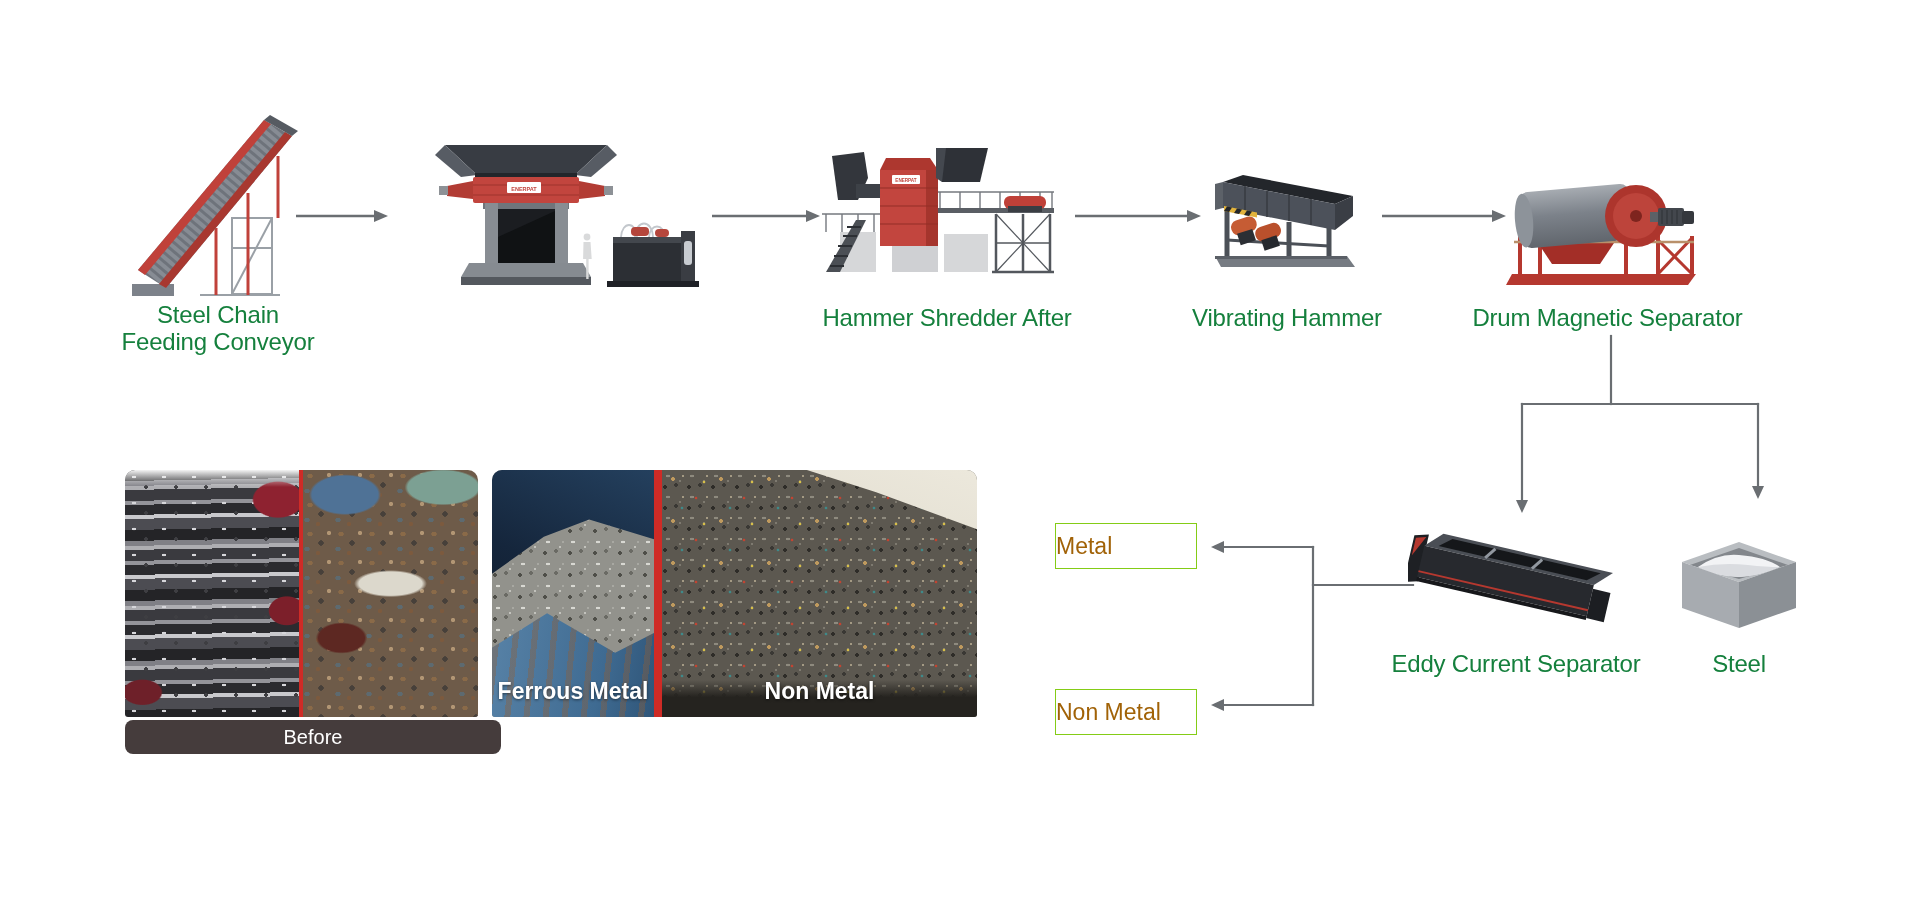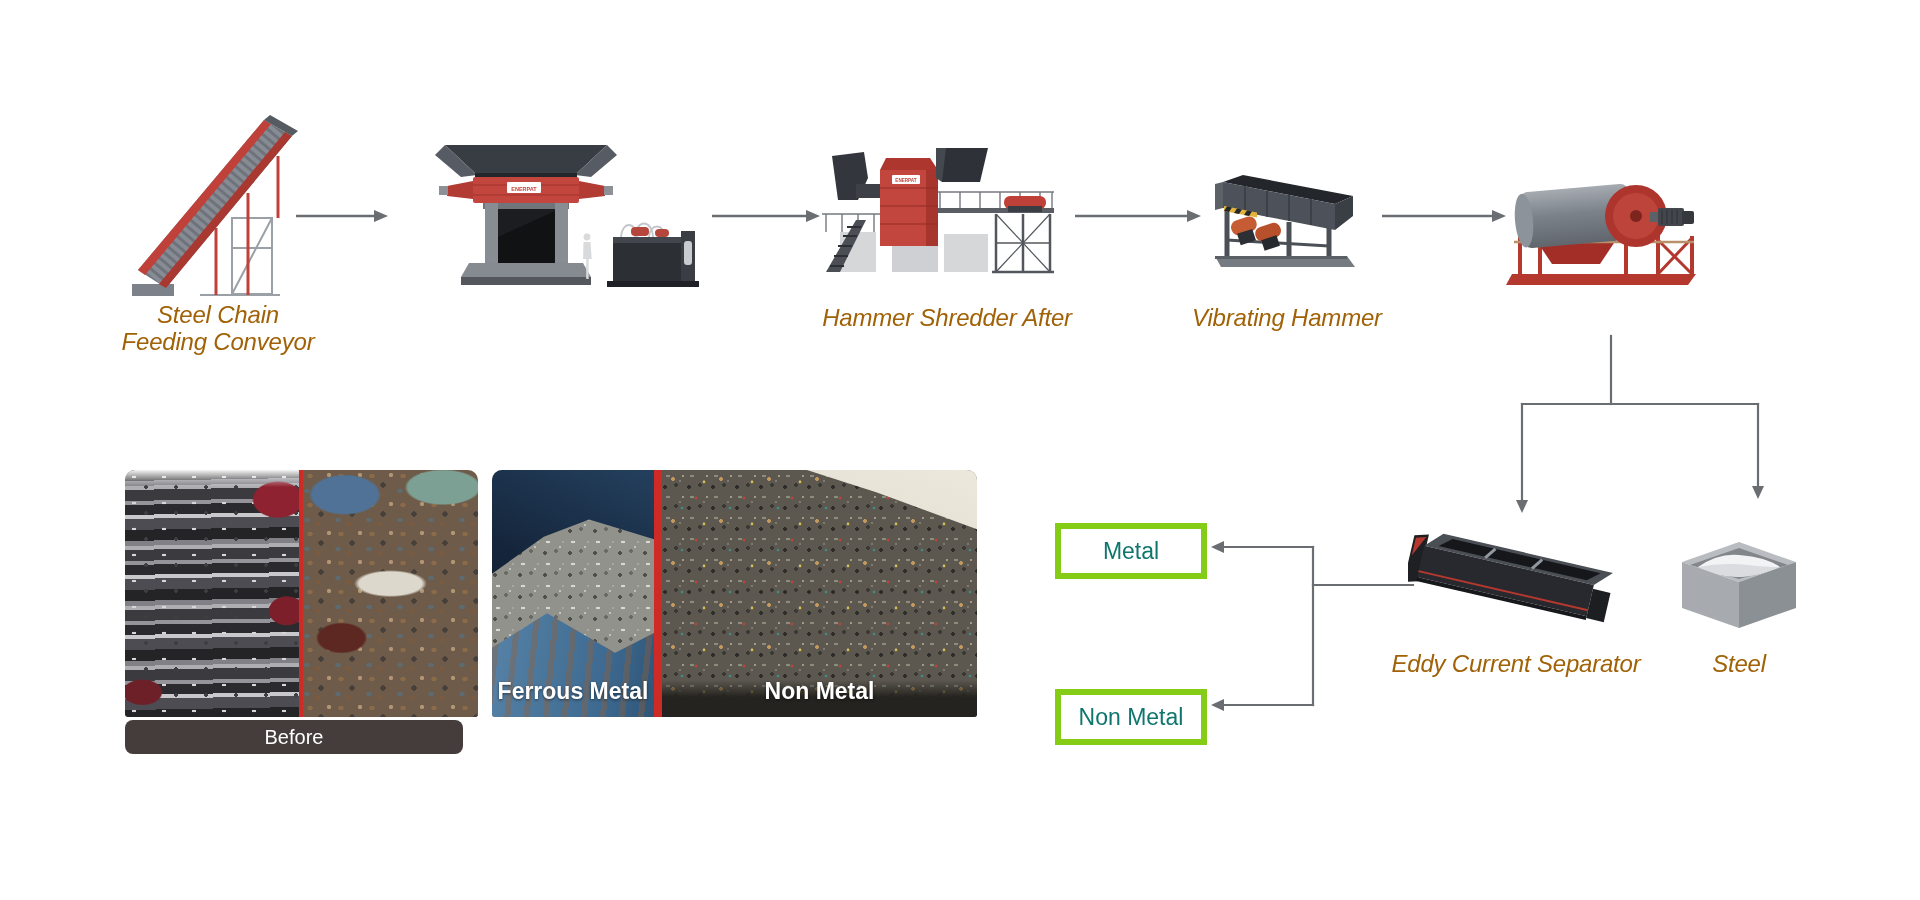--- a/index.html
+++ b/index.html
@@ -1,22 +1,22 @@
 <!DOCTYPE html>
 <html><head>
 <meta charset="utf-8">
 <style>
   html,body{margin:0;padding:0;background:#ffffff;}
   #canvas{position:relative;width:1920px;height:900px;background:#ffffff;overflow:hidden;
           font-family:"Liberation Sans", sans-serif;color:#1a1a1a;}
   svg.m{position:absolute;display:block;}
-  .mlabel{position:absolute;text-align:center;font-size:24px;line-height:27px;color:#a16207;letter-spacing:-0.2px;font-style:italic;}
+  .mlabel{position:absolute;text-align:center;font-size:24px;line-height:27px;color:#15803d;letter-spacing:-0.2px;}
   .flow-arrow{position:absolute;display:block;}
-  .obox{position:absolute;width:140px;height:44px;border:6px solid #84cc16;background:#fff;
-        display:flex;align-items:center;justify-content:center;font-size:23px;color:#0f766e;}
+  .obox{position:absolute;width:140px;height:44px;border:1px solid #84cc16;background:#fff;
+        display:flex;align-items:center;justify-content:flex-start;font-size:23px;color:#a16207;}
   
   .photos{position:absolute;display:flex;border-radius:10px 10px 3px 3px;overflow:hidden;}
   .photo{position:relative;height:100%;}
   .pdivider{width:4px;height:100%;background:#cf2b26;flex:0 0 auto;}
   .bar{position:absolute;height:34px;border-radius:8px;color:#ffffff;font-size:20px;
        display:flex;align-items:center;justify-content:center;}
   .after-tag{position:absolute;left:-6px;right:-6px;bottom:12px;text-align:center;color:#ffffff;
              font-weight:bold;font-size:23px;white-space:nowrap;text-shadow:0 1px 3px rgba(0,0,0,.55);}
   
   .ph-cars{
@@ -324,20 +324,21 @@
     <polygon points="4,24 61,44 61,90 4,70" fill="#a7abb0"></polygon>
     <polygon points="61,44 118,24 118,70 61,90" fill="#8b9095"></polygon>
   </svg>
 
   <div class="mlabel" style="left:98px;top:301px;width:240px">
     <div>Steel Chain</div>
     <div>Feeding Conveyor</div>
   </div>
   <div class="mlabel" style="left:822px;top:304px;width:250px">Hammer Shredder After</div>
   <div class="mlabel" style="left:1187px;top:304px;width:200px">Vibrating Hammer</div>
+  <div class="mlabel" style="left:1470px;top:304px;width:275px">Drum Magnetic Separator</div>
   <div class="mlabel" style="left:1391px;top:650px;width:250px">Eddy Current Separator</div>
   <div class="mlabel" style="left:1678px;top:650px;width:122px">Steel</div>
 
   <svg class="flow-arrow" style="left:296px;top:209px" width="92" height="14" viewBox="0 0 92 14">
     <line x1="0" y1="7" x2="79" y2="7" stroke="#6a6e72" stroke-width="2.4"></line>
       <polygon points="78,1 92,7 78,13" fill="#6a6e72"></polygon>
   </svg>
   <svg class="flow-arrow" style="left:712px;top:209px" width="108" height="14" viewBox="0 0 108 14">
     <line x1="0" y1="7" x2="95" y2="7" stroke="#6a6e72" stroke-width="2.4"></line>
       <polygon points="94,1 108,7 94,13" fill="#6a6e72"></polygon>
@@ -377,21 +378,21 @@
     <span>Non Metal</span>
   </div>
 
   <div class="photos" style="left:125px;top:470px;width:353px;height:247px">
     <div class="photo ph-cars" style="flex:0 0 174px">
       <div class="sky-band"></div>
     </div>
     <div class="pdivider"></div>
     <div class="photo ph-scrap" style="flex:1 1 auto"></div>
   </div>
-  <div class="bar" style="left:125px;top:720px;width:338px;background:#453c3c">
+  <div class="bar" style="left:125px;top:720px;width:376px;background:#453c3c">
     <span>Before</span>
   </div>
 
   <div class="photos" style="left:492px;top:470px;width:485px;height:247px">
     <div class="photo ph-ferrous" style="flex:0 0 162px">
       <div class="f-top"></div>
       <div class="f-bin"></div>
       <div class="after-tag">Ferrous Metal</div>
     </div>
     <div class="pdivider"></div>

